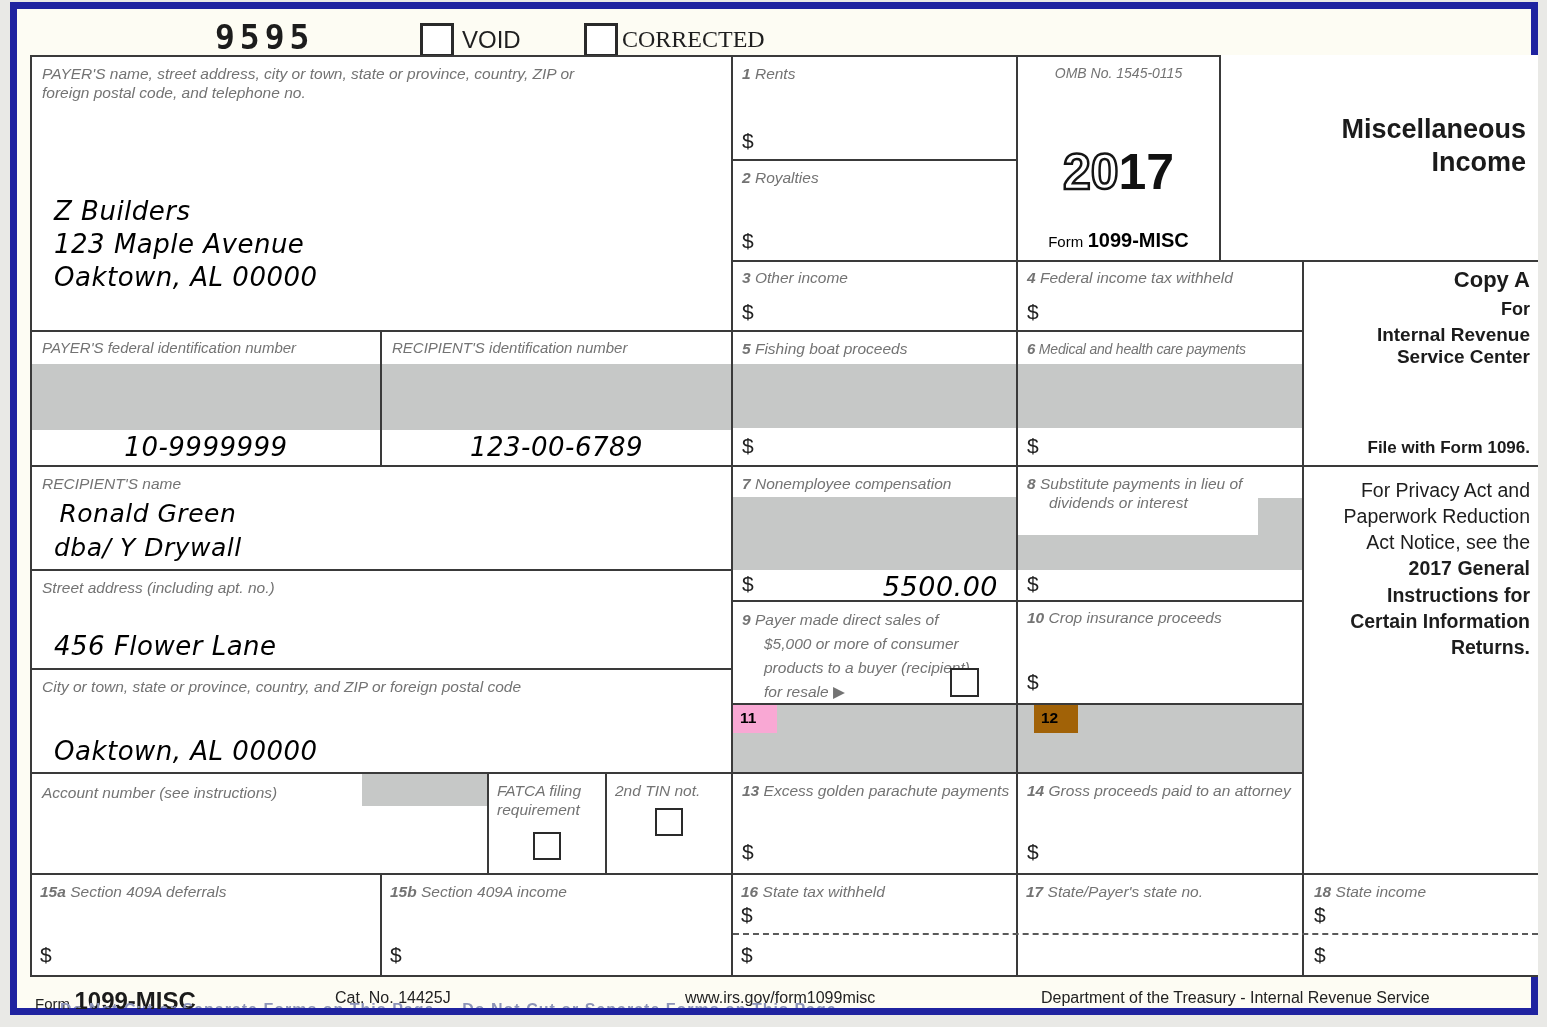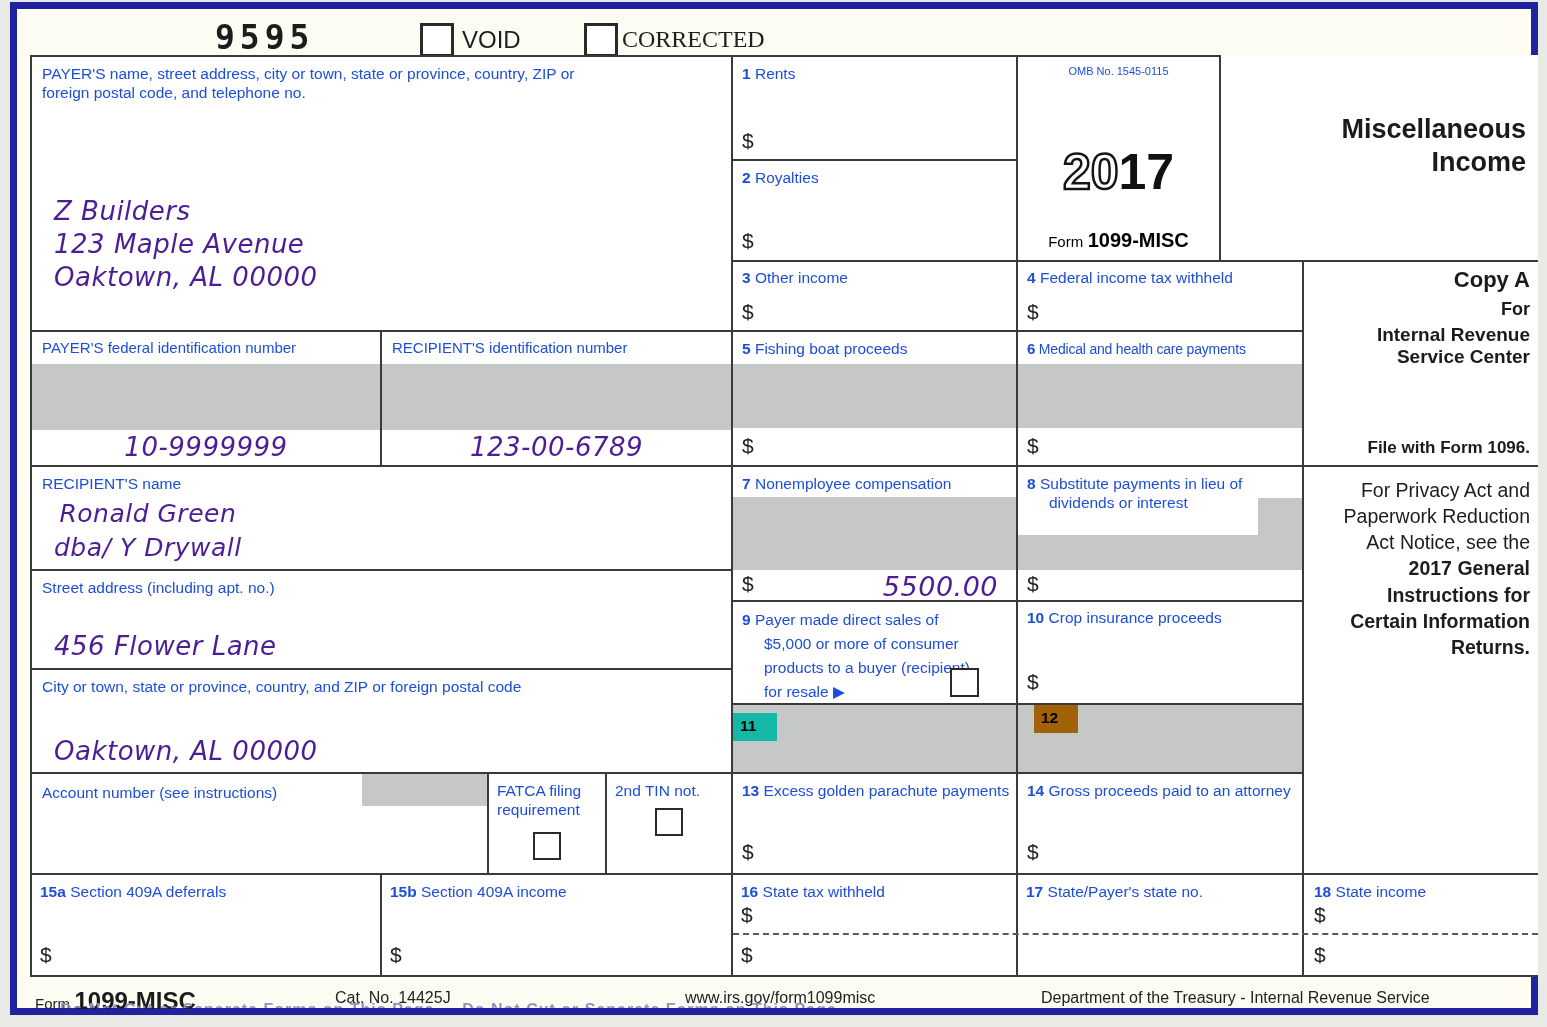--- a/index.html
+++ b/index.html
@@ -1,26 +1,26 @@
 <!DOCTYPE html>
 <html><head>
 <meta charset="utf-8">
 <style>
   html,body{margin:0;padding:0;background:#e9e9e6;font-family:"Liberation Sans","DejaVu Sans",sans-serif;}
   #stage{position:relative;width:1547px;height:1027px;overflow:hidden;background:#e9e9e6;}
   #frame{position:absolute;left:10px;top:2px;width:1514px;height:999px;border:7px solid #1f23a0;background:#fdfcf3;}
   .cell{position:absolute;border-top:2px solid #3a3a3a;border-left:2px solid #3a3a3a;background:#fff;box-sizing:border-box;}
   .nb{border:none;}
   .br{border-right:2px solid #3a3a3a;}
-  .lbl{position:absolute;font-size:15.5px;color:#1d4ed8;line-height:1.25;}
+  .lbl{position:absolute;font-size:15.5px;color:#737373;line-height:1.25;font-style:italic;}
   .bn{font-weight:bold;}
   .hang{padding-left:22px;text-indent:-22px;}
   .cond{font-size:14px;letter-spacing:-0.2px;}
   .dol{position:absolute;font-size:21px;color:#222;}
-  .hw{position:absolute;font-family:"DejaVu Sans",sans-serif;font-style:italic;color:#4c1d95;letter-spacing:0.5px;}
+  .hw{position:absolute;font-family:"DejaVu Sans",sans-serif;font-style:italic;color:#000000;letter-spacing:0.5px;}
   .gband{position:absolute;background:#c6c8c7;}
   .cb{position:absolute;background:#fff;border:3px solid #2a2a2a;}
   .hline{position:absolute;border-top:2px solid #3a3a3a;}
   .dash{position:absolute;border-top:2px dashed #5a5a5a;}
   .ocr{position:absolute;font-family:"DejaVu Sans Mono",monospace;font-weight:bold;font-size:33px;letter-spacing:5px;color:#1c1c1c;}
   .hdrlbl{position:absolute;font-size:24px;color:#1f1f1f;}
   .y20{color:#fff;-webkit-text-stroke:2.5px #151515;font-weight:bold;}
   .y17{color:#111;font-weight:800;}
   .rt{text-align:right;}
 </style>
@@ -117,36 +117,36 @@
     <div class="lbl" style="left:9px;top:7px;"><span class="bn">7</span> <span>Nonemployee compensation</span></div>
     <div class="gband" style="left:0;top:30px;width:283px;height:73px;"></div>
     <div class="dol" style="left:9px;top:105px;">$</div>
     <div class="hw" style="left:0;top:104px;width:265px;text-align:right;font-size:27px;">5500.00</div>
   </div>
   <div class="cell" style="left:731px;top:600px;width:285px;height:103px;">
     <div class="lbl hang" style="left:9px;top:6px;width:226px;line-height:24px;"><span class="bn">9</span> <span>Payer made direct sales of $5,000 or more of consumer products to a buyer (recipient) for resale ▶</span></div>
     <div class="cb" style="left:217px;top:66px;width:25px;height:25px;border-width:2px;"></div>
   </div>
   <div class="cell" style="left:731px;top:703px;width:285px;height:69px;background:#c6c8c7;">
-    <div style="position:absolute;left:0;top:8px;width:44px;height:28px;background:#14b8a6;">
+    <div style="position:absolute;left:0;top:0;width:44px;height:28px;background:#f9a8d4;">
       <span class="bn" style="position:absolute;left:7px;top:4px;font-size:15.5px;">11</span>
     </div>
   </div>
   <div class="cell" style="left:731px;top:772px;width:285px;height:131px;">
     <div class="lbl hang" style="left:9px;top:7px;width:250px;"><span class="bn">13</span> <span>Excess golden parachute payments</span></div>
     <div class="dol" style="left:9px;top:66px;">$</div>
   </div>
   <div class="cell" style="left:731px;top:873px;width:285px;height:102px;">
     <div class="lbl" style="left:8px;top:7px;"><span class="bn">16</span> <span>State tax withheld</span></div>
     <div class="dol" style="left:8px;top:28px;">$</div>
     <div class="dol" style="left:8px;top:68px;">$</div>
   </div>
 
   <div class="cell br" style="left:1016px;top:55px;width:205px;height:205px;">
-    <div class="lbl" style="left:0;top:8px;width:201px;text-align:center;font-size:11px;">OMB No. 1545-0115</div>
+    <div class="lbl" style="left:0;top:8px;width:201px;text-align:center;font-size:14px;">OMB No. 1545-0115</div>
     <div style="position:absolute;left:0;top:86px;width:201px;text-align:center;font-size:50px;font-family:'Liberation Sans',sans-serif;">
       <span class="y20">20</span><span class="y17">17</span>
     </div>
     <div style="position:absolute;left:0;bottom:8px;width:201px;text-align:center;">
       <span style="font-size:15px;">Form</span>
       <span style="font-size:20px;font-weight:bold;">1099-MISC</span>
     </div>
   </div>
   <div class="cell" style="left:1016px;top:260px;width:286px;height:70px;">
     <div class="lbl" style="left:9px;top:6px;width:272px;"><span class="bn">4</span> <span>Federal income tax withheld</span></div>

